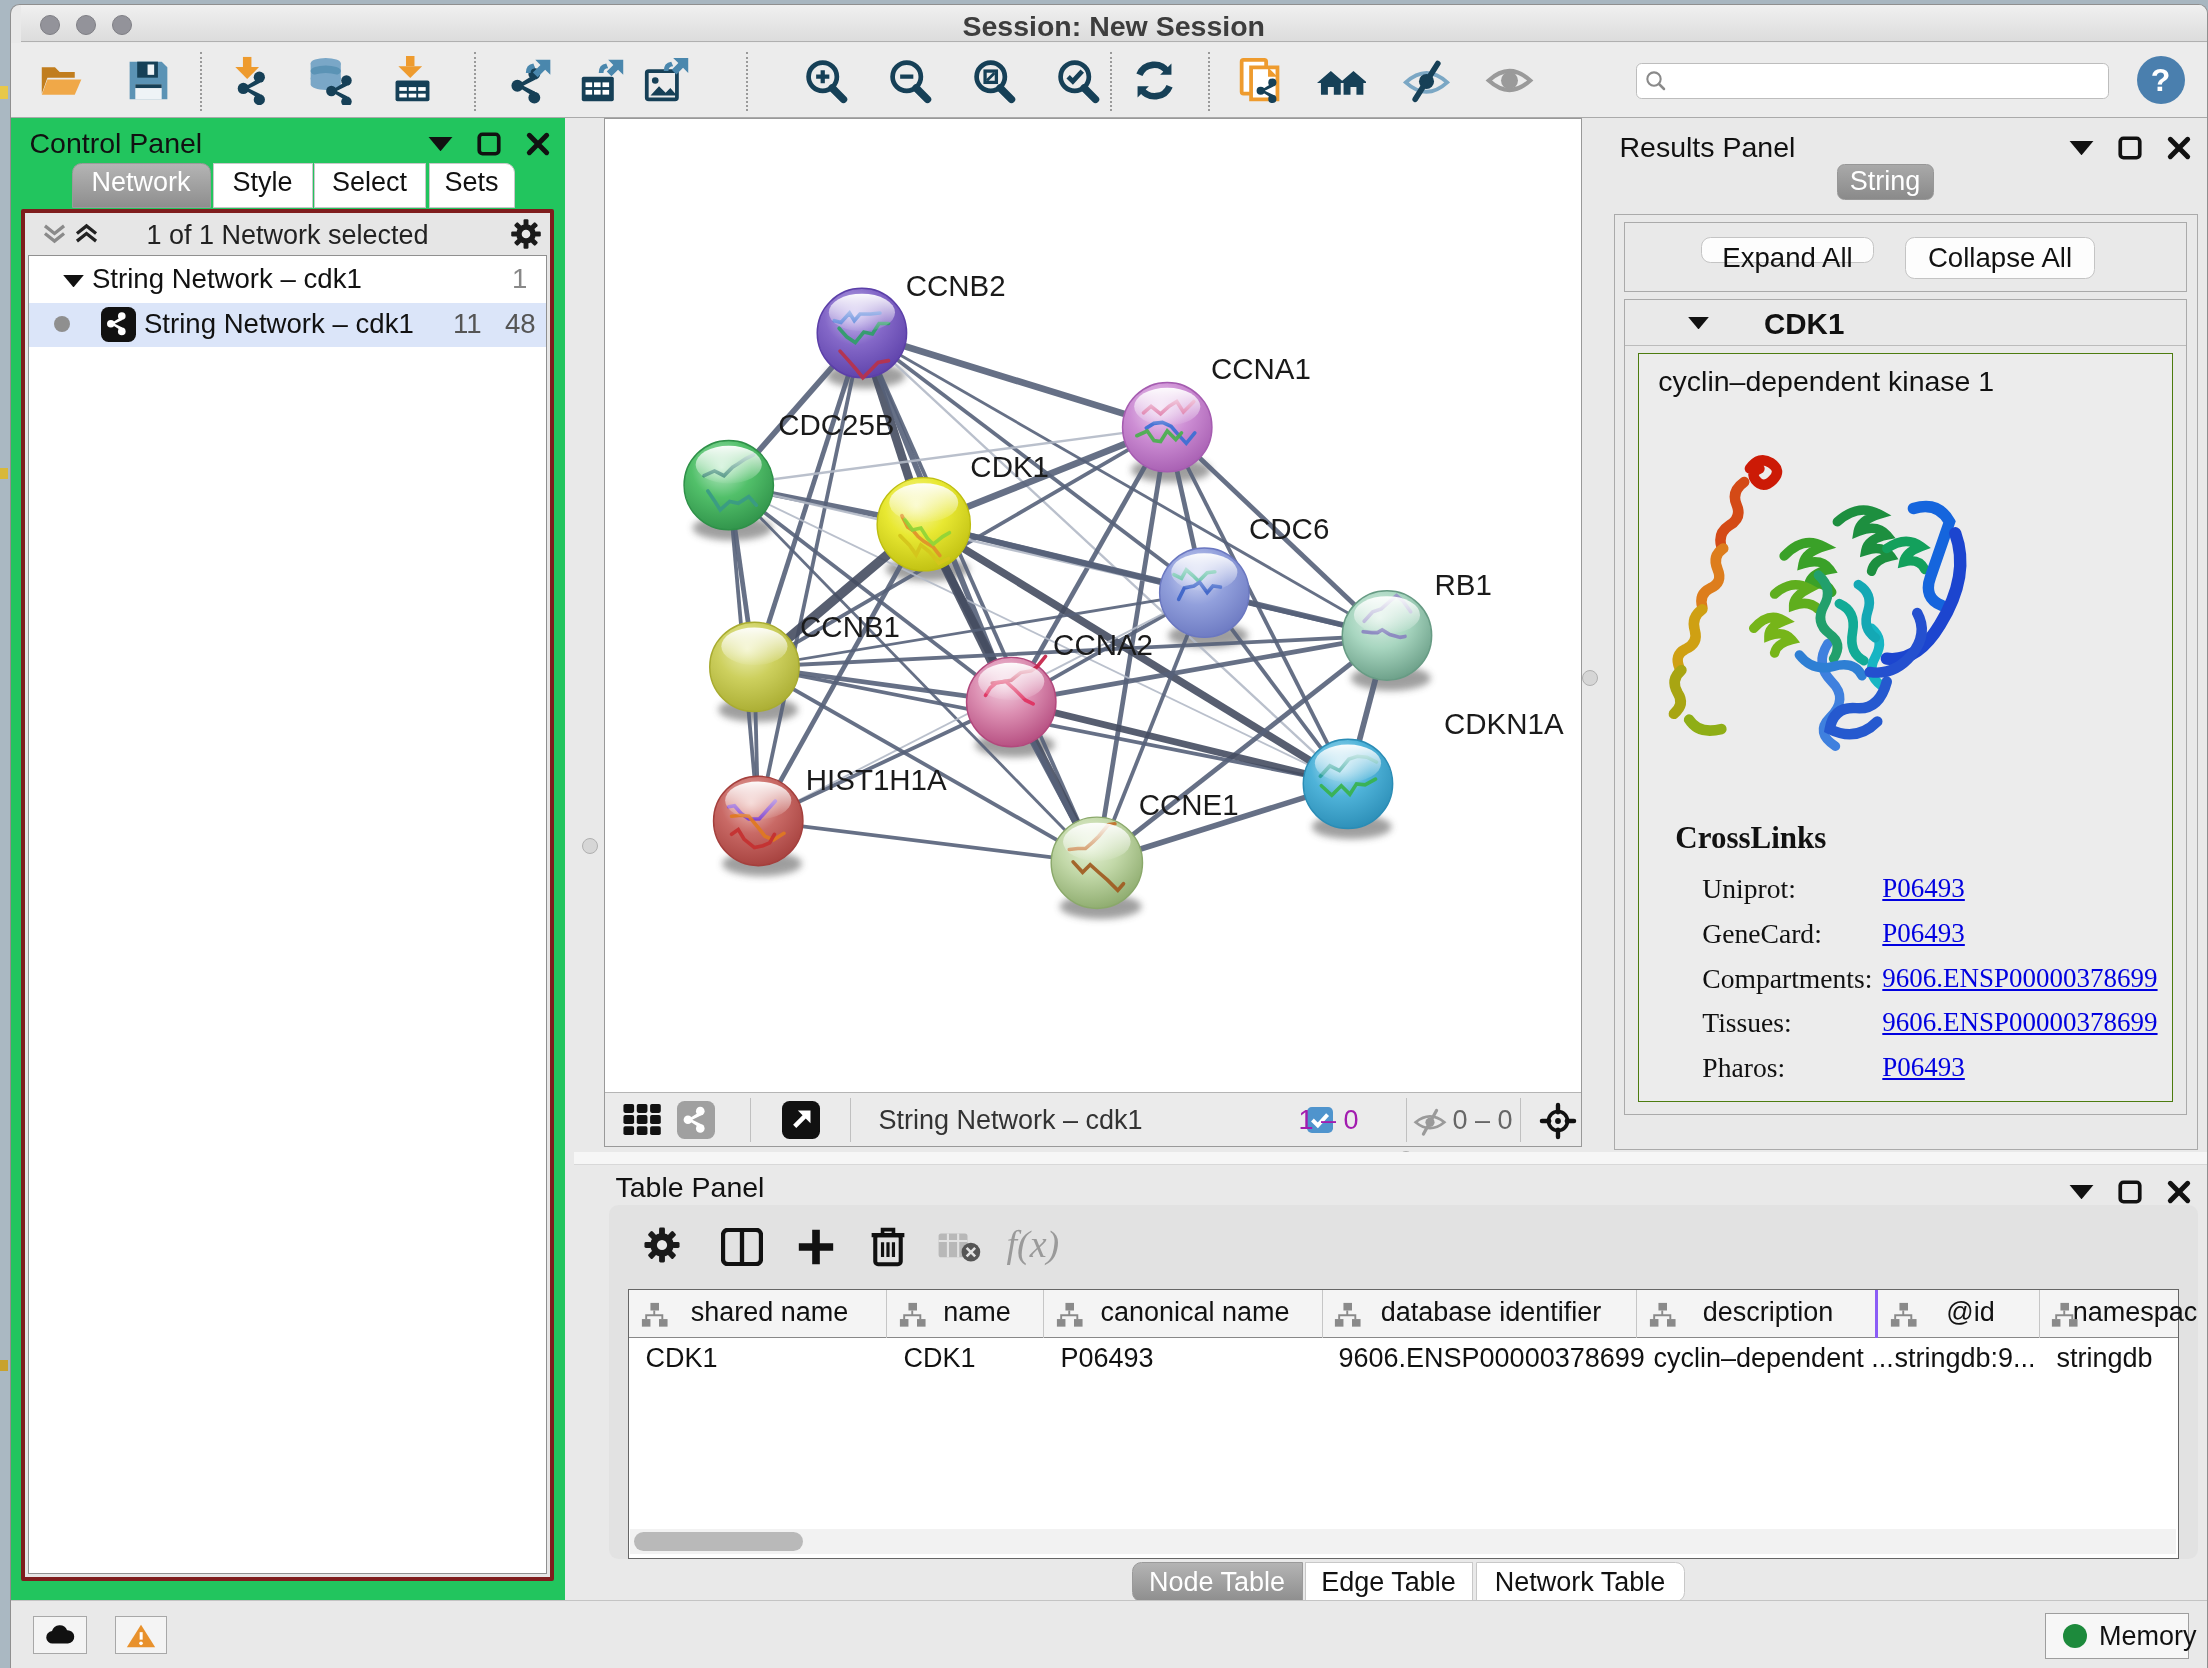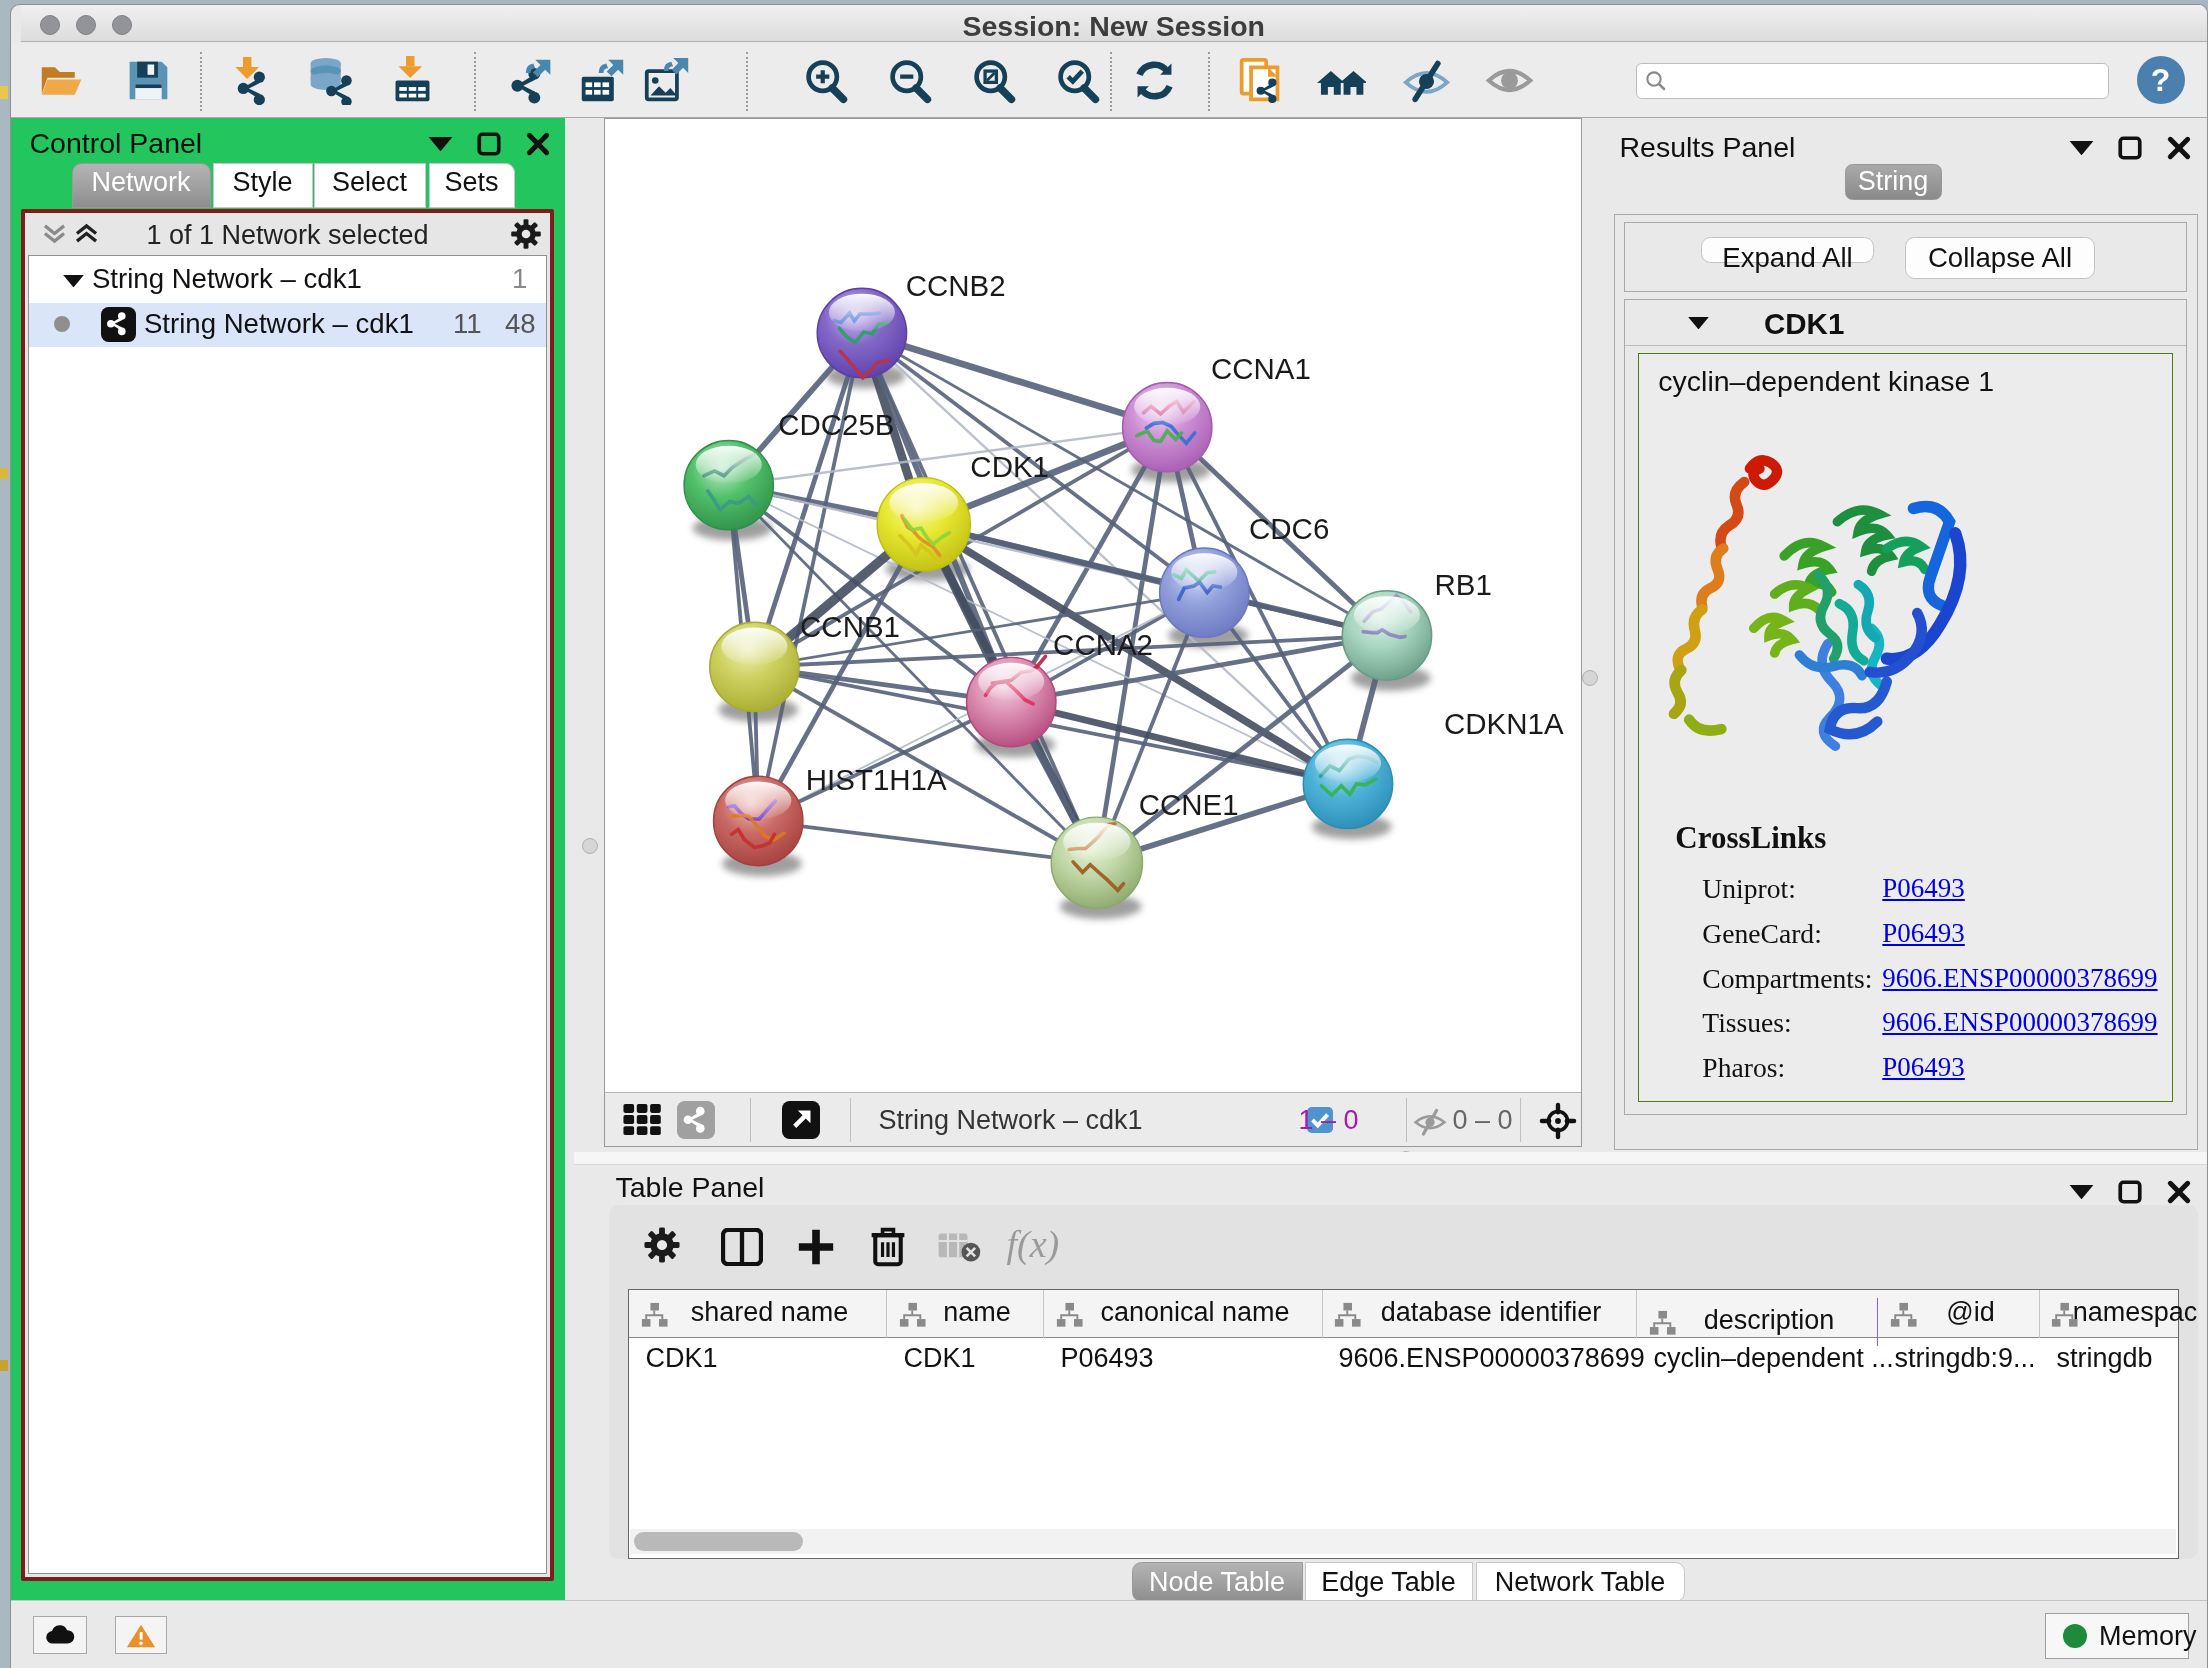--- a/index.html
+++ b/index.html
@@ -506,21 +506,21 @@
         <svg viewBox="0 0 20 12" style="width:25px;height:14.3px">
           <path d="M0 0 h20 l-10 12 z" fill="#111"></path>
         </svg>
         <svg viewBox="0 0 24 24" style="width:26px;height:26px">
           <rect x="3" y="3" width="18" height="18" rx="3" fill="none" stroke="#111" stroke-width="3.4"></rect>
         </svg>
         <svg viewBox="0 0 24 24" style="width:26px;height:26px">
           <path d="M4 4 L20 20 M20 4 L4 20" stroke="#111" stroke-width="4.6" stroke-linecap="round"></path>
         </svg>
       </div>
-      <div class="tab tabsel" style="left:246px;width:97px;top:42px;border-radius:7.6px;height:36px;line-height:32px;background:linear-gradient(#a9a9a9,#8a8a8a);color:#fff;border-color:#979797">String</div>
+      <div class="tab tabsel" style="left:238px;width:97px;top:42px;border-radius:7.6px;height:36px;line-height:32px;background:linear-gradient(#a9a9a9,#8a8a8a);color:#fff;border-color:#979797">String</div>
       <div style="position:absolute;left:15px;top:92px;right:9.5px;height:936px;background:#e9e9e9;border:1px solid #aaa">
         <div style="position:absolute;left:9.5px;top:7.6px;right:9.5px;height:70px;border:1px solid #aaa">
           <div style="position:absolute;left:76px;top:13.3px;width:173px;height:26px;background:#fdfdfd;border:1px solid #c4c4c4;border-radius:9.5px;text-align:center;font-size:27.6px;line-height:40px;color:#111">Expand All</div>
           <div style="position:absolute;left:280px;top:13.3px;width:190px;height:42px;background:#fdfdfd;border:1px solid #c4c4c4;border-radius:9.5px;text-align:center;font-size:27.6px;line-height:40px;color:#111">Collapse All</div>
         </div>
         <div style="position:absolute;left:9.5px;top:84px;right:9.5px;height:816px;border:1px solid #aaa">
           <div style="position:absolute;left:0;top:0;right:0;height:46px;border-bottom:1px solid #bbb">
             <svg viewBox="0 0 20 12" style="position:absolute;left:63px;top:17px;width:21px;height:12.4px">
               <path d="M0 0 h20 l-10 12 z" fill="#111"></path>
             </svg>
@@ -654,21 +654,21 @@
               <span style="position:absolute;left:11.4px;top:9.5px"><svg viewBox="0 0 30 30" style="width:28.5px;height:28.5px;vertical-align:-6.7px">
                   <g fill="#8a8a8a">
                     <rect x="11" y="2" width="9" height="8"></rect>
                     <rect x="2" y="19" width="9" height="8"></rect>
                     <rect x="20" y="19" width="9" height="8"></rect>
                     <path d="M15 10 v5 M6.5 19 v-4 h17 v4" stroke="#8a8a8a" stroke-width="2" fill="none"></path>
                   </g>
                 </svg></span>
               <span style="display:block;text-align:center;margin-top:7.6px;padding-left:25px">database identifier</span>
             </div>
-            <div style="position:absolute;left:1008px;top:8px;width:241px;height:48px;border-right:1px solid #8b5cf6">
+            <div style="position:absolute;left:1008px;top:0;width:241px;height:48px;border-right:3px solid #8b5cf6">
               <span style="position:absolute;left:11.4px;top:9.5px"><svg viewBox="0 0 30 30" style="width:28.5px;height:28.5px;vertical-align:-6.7px">
                   <g fill="#8a8a8a">
                     <rect x="11" y="2" width="9" height="8"></rect>
                     <rect x="2" y="19" width="9" height="8"></rect>
                     <rect x="20" y="19" width="9" height="8"></rect>
                     <path d="M15 10 v5 M6.5 19 v-4 h17 v4" stroke="#8a8a8a" stroke-width="2" fill="none"></path>
                   </g>
                 </svg></span>
               <span style="display:block;text-align:center;margin-top:7.6px;padding-left:25px">description</span>
             </div>

